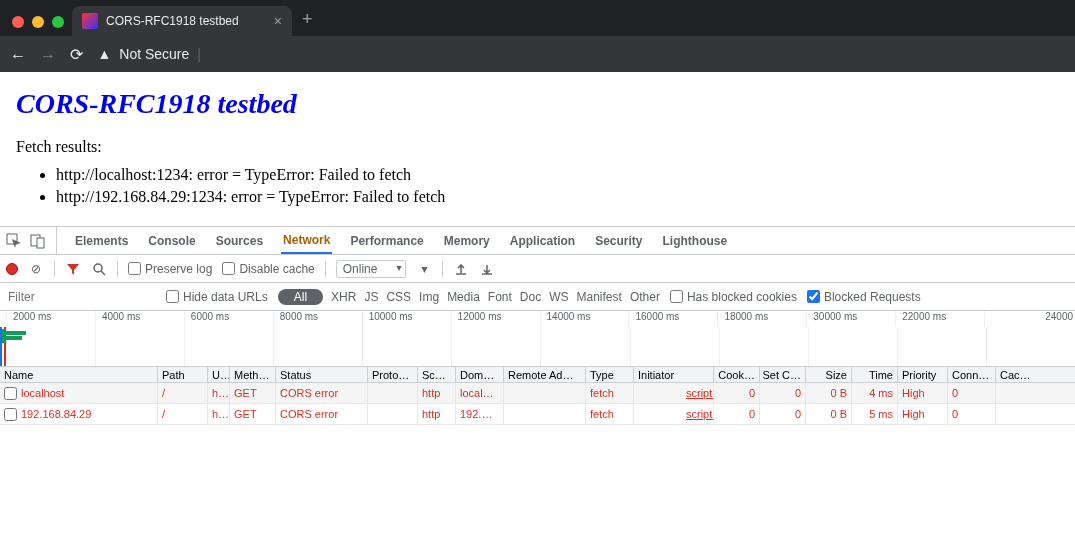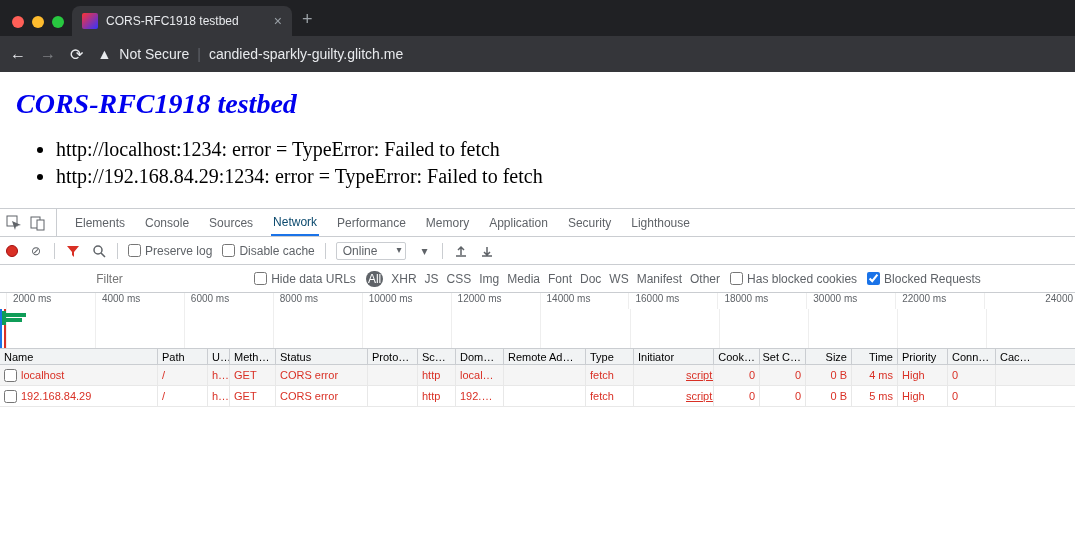--- a/index.html
+++ b/index.html
@@ -17,40 +17,40 @@
   .toolbar { display: flex; align-items: center; height: 36px; padding: 0 10px; background: #35363a; gap: 14px; }
   .nav-icon { color: #e8eaed; font-size: 16px; display: inline-flex; }
   .addr { display:flex; align-items:center; gap:8px; color:#e8eaed; font-size:14px; }
   .addr .ns { color:#e8eaed; }
   .addr .sep { color:#5f6368; }
   .addr .url { color:#e8eaed; }
   
   .page { padding: 16px; font-family: "Times New Roman", serif; }
   .page h1 { color:#0000ee; font-style: italic; font-weight: bold; font-size: 28px; margin-bottom: 18px; font-family: "Times New Roman", serif;}
   .page p { font-size: 16px; font-family: "Times New Roman", serif; margin-bottom: 10px;}
-  .page ul { padding-left: 40px; font-size: 20px; font-family: "Times New Roman", serif;}
+  .page ul { padding-left: 40px; font-size: 16px; font-family: "Times New Roman", serif;}
   .page li { margin: 4px 0; list-style: disc; }
   
   .devtools { border-top: 1px solid #cacdd1; font-family: "Helvetica Neue", Arial, sans-serif; font-size: 12px; color:#333; background:#fff;}
   .dt-tabs { display:flex; align-items:center; height: 28px; border-bottom: 1px solid #cacdd1; padding: 0 6px; gap: 16px; color:#5f6368;}
   .dt-tabs .left-icons { display:flex; gap:8px; align-items:center; padding-right:10px; border-right:1px solid #cacdd1; height:100%;}
-  .dt-tab { padding: 0 2px; height:100%; display:flex; align-items:center; cursor:pointer; }
-  .dt-tab.active { color:#0c4a6e; border-bottom: 2px solid #1a73e8; }
+  .dt-tab { padding: 0 2px; height:100%; display:flex; align-items:center; cursor:pointer;font-weight:bold; }
+  .dt-tab.active { color:#a16207; border-bottom: 2px solid #1a73e8; }
   .dt-toolbar { display:flex; align-items:center; height:28px; border-bottom:1px solid #cacdd1; padding:0 6px; gap:10px; color:#5f6368;}
   .red-dot { width:12px;height:12px;background:#d93025;border-radius:50%;border:1px solid #a50e0e;}
   .tb-icon { display:inline-flex; align-items:center; justify-content:center; width:16px;height:16px;}
   .divider { width:1px;height:16px;background:#cacdd1;}
   .chk { display:flex; align-items:center; gap:4px; }
   .chk input { width:13px;height:13px;}
   .sel { border:1px solid #cacdd1; border-radius:2px; padding:1px 28px 1px 6px; position:relative; background:#fff;}
   .sel::after { content:"▾"; position:absolute; right:4px; top:1px; color:#5f6368; font-size:10px;}
-  .filterbar { display:flex; align-items:center; height:28px; border-bottom:1px solid #cacdd1; padding:0 6px; gap:10px; color:#5f6368; flex-wrap:nowrap; overflow:hidden;justify-content:center;}
+  .filterbar { display:flex; align-items:center; height:28px; border-bottom:1px solid #cacdd1; padding:0 6px; gap:10px; color:#5f6368; flex-wrap:nowrap; overflow:hidden;}
   .filter-input { border:none; outline:none; font-size:12px; color:#5f6368; width:150px; padding:2px;}
   .types { display:flex; gap:8px; align-items:center;}
-  .type-pill { padding:1px 2px; border-radius:8px; }
+  .type-pill { padding:1px 16px; border-radius:8px; }
   .type-pill.active { background:#5f6368; color:#fff;}
   .blocked-check { accent-color: #1a73e8; }
   
   .timeline { height:56px; border-bottom:1px solid #cacdd1; position:relative; background:#fff;}
   .ruler { position:absolute; top:0; left:0; right:0; height:16px; display:flex; font-size:10px; color:#5f6368; }
   .ruler div { flex:1; border-left:1px solid #eee; padding-left:6px; overflow:hidden; white-space:nowrap;}
   .ruler div:first-child { border-left:none; flex:0 0 6px;}
   .grid { position:absolute; top:16px; left:0; right:0; bottom:0; display:flex;}
   .grid div { flex:1; border-left:1px solid #eee;}
   .grid div:first-child { border-left:none; flex:0 0 6px;}
@@ -109,27 +109,27 @@
     <div class="newtab-btn">+</div>
   </div>
   <div class="toolbar">
     <span class="nav-icon">←</span>
     <span class="nav-icon" style="opacity:.4">→</span>
     <span class="nav-icon">⟳</span>
     <div class="addr">
       <span>▲</span>
       <span class="ns">Not Secure</span>
       <span class="sep">|</span>
-      <span class="url">candied-sparkly-guilty.glitch.me</span>
     </div>
   </div>
 </div>
 
 <div class="page">
   <h1>CORS-RFC1918 testbed</h1>
+  <p>Fetch results:</p>
   <ul>
     <li>http://localhost:1234: error = TypeError: Failed to fetch</li>
     <li>http://192.168.84.29:1234: error = TypeError: Failed to fetch</li>
   </ul>
 </div>
 
 <div class="devtools">
   <div class="dt-tabs">
     <div class="left-icons">
       <span class="tb-icon">

